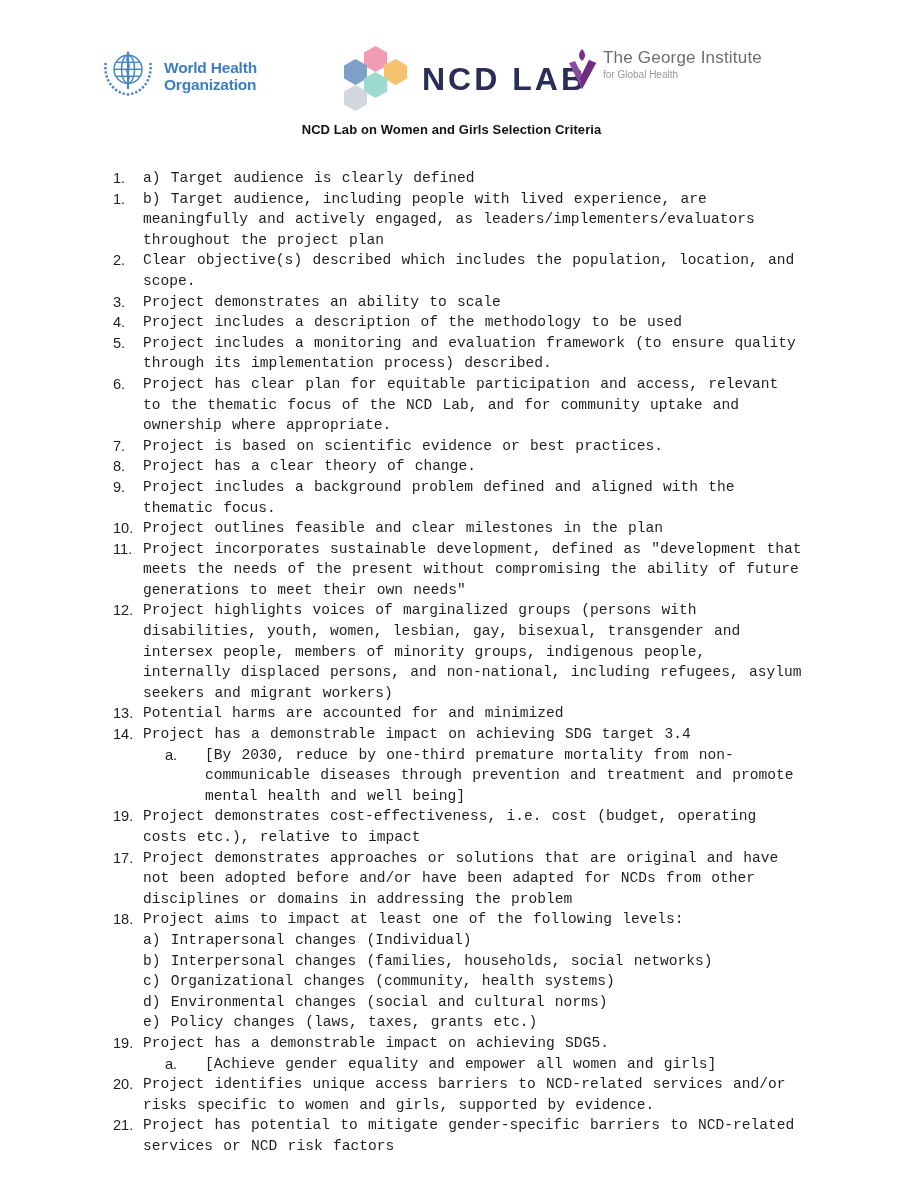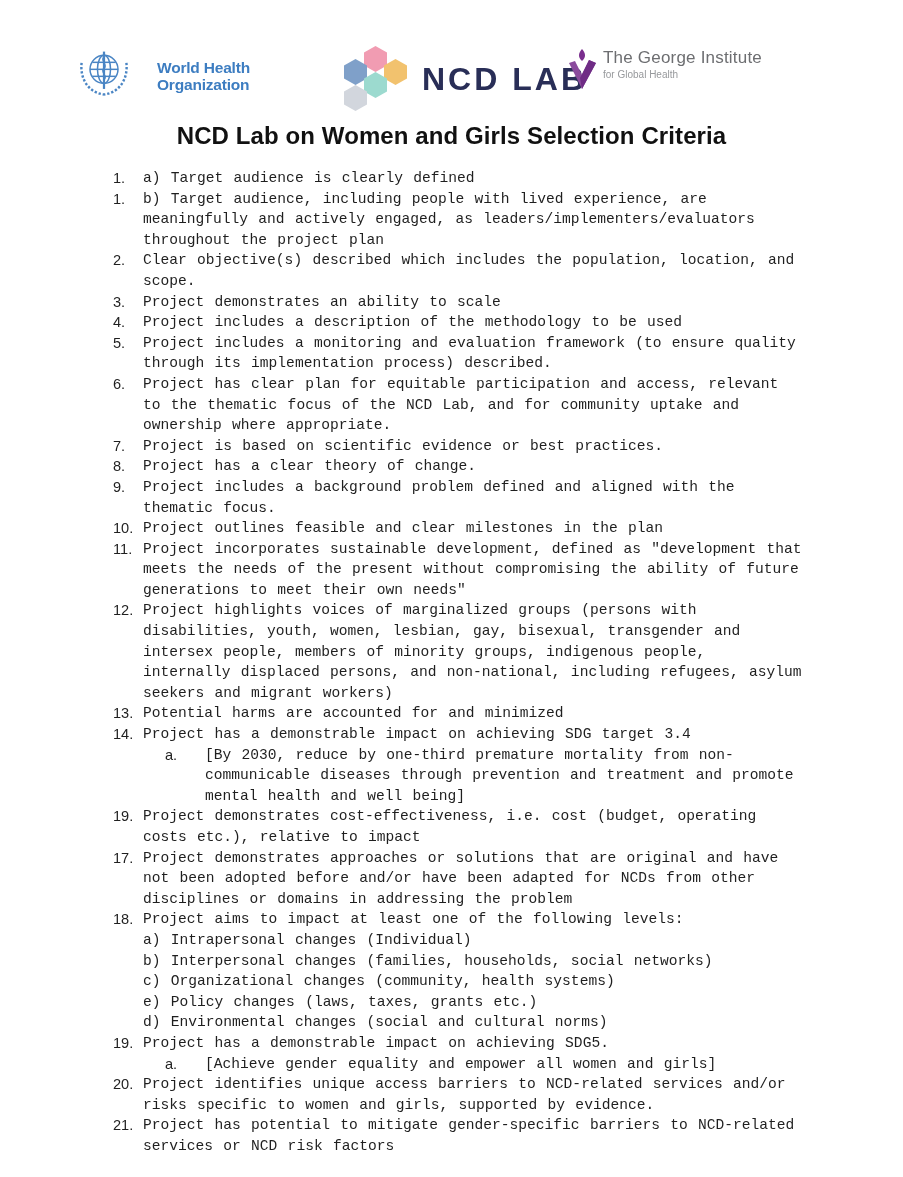--- a/index.html
+++ b/index.html
@@ -3,41 +3,41 @@
 <meta charset="utf-8">
 <style>
   * { margin:0; padding:0; box-sizing:border-box; }
   html,body { width:903px; height:1177px; background:#ffffff; overflow:hidden;
     font-family:"Liberation Sans", sans-serif; }
   .page { position:relative; width:903px; height:1177px; background:#fff; }
 
   
   .logos { position:absolute; top:44px; left:0; width:903px; height:62px; }
 
-  .who-logo { position:absolute; left:76px; top:2px; display:flex; align-items:center; gap:25px; }
+  .who-logo { position:absolute; left:100px; top:2px; display:flex; align-items:center; gap:8px; }
   .who-text { color:#3d7dc1; font-weight:bold; font-size:15.5px; line-height:17px; letter-spacing:-0.2px; }
 
   .ncd-logo { position:absolute; left:344px; top:2px; display:flex; align-items:center; gap:14px; }
   .hex-cluster { position:relative; width:64px; height:66px; }
   .hex { position:absolute; width:23px; height:26px;
     clip-path:polygon(50% 0,100% 25%,100% 75%,50% 100%,0 75%,0 25%); }
   .hex-pink   { left:20px; top:0; }
   .hex-blue   { left:0;    top:13px; }
   .hex-yellow { left:40px; top:13px; }
   .hex-teal   { left:20px; top:26px; }
   .hex-gray   { left:0;    top:39px; }
   .ncd-word { color:#292e57; font-weight:bold; font-size:32px; letter-spacing:3px; }
 
   .george-logo { position:absolute; left:567px; top:4px; display:flex; align-items:flex-start; gap:6px; }
   .george-text .l1 { color:#6d6e71; font-size:17px; letter-spacing:0.2px; }
   .george-text .l2 { color:#97999c; font-size:10px; margin-top:1px; }
 
   
   .doc-title { position:absolute; top:122px; left:0; width:903px; text-align:center;
-    font-size:24px; font-weight:bold; color:#111; letter-spacing:0.1px; }
+    font-size:13px; font-weight:bold; color:#111; letter-spacing:0.1px; }
 
   
   .criteria { position:absolute; top:168px; left:113px; width:690px;
     font-size:14.6px; line-height:20.6px; color:#1f1f1f; word-spacing:1.5px; }
   .row { display:flex; }
   .row .m { flex:0 0 30px; }
   .row .t { flex:1;font-family:Liberation Mono, monospace; }
   .row.sub { padding-left:52px; }
   .row.sub .m { flex:0 0 40px; }
 </style>
@@ -184,25 +184,25 @@
     <div class="row">
         <span class="m"></span>
         <span class="t">b) Interpersonal changes (families, households, social networks)</span>
       </div>
     <div class="row">
         <span class="m"></span>
         <span class="t">c) Organizational changes (community, health systems)</span>
       </div>
     <div class="row">
         <span class="m"></span>
+        <span class="t">d) Environmental changes (social and cultural norms)</span>
+      </div>
+    <div class="row">
+        <span class="m"></span>
         <span class="t">e) Policy changes (laws, taxes, grants etc.)</span>
-      </div>
-    <div class="row">
-        <span class="m"></span>
-        <span class="t">d) Environmental changes (social and cultural norms)</span>
       </div>
     <div class="row">
         <span class="m">19.</span>
         <span class="t">Project has a demonstrable impact on achieving SDG5.</span>
       </div>
     <div class="row sub">
         <span class="m">a.</span>
         <span class="t">[Achieve gender equality and empower all women and girls]</span>
       </div>
     <div class="row">

